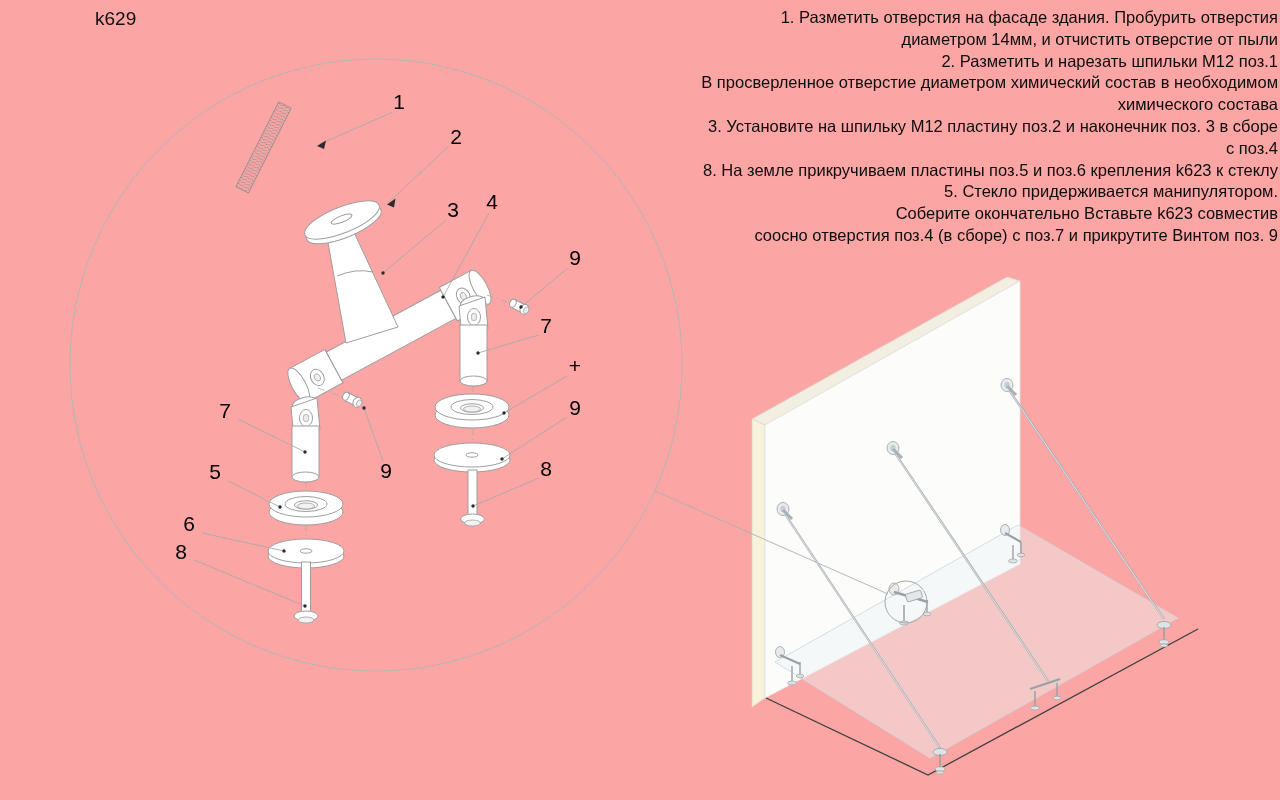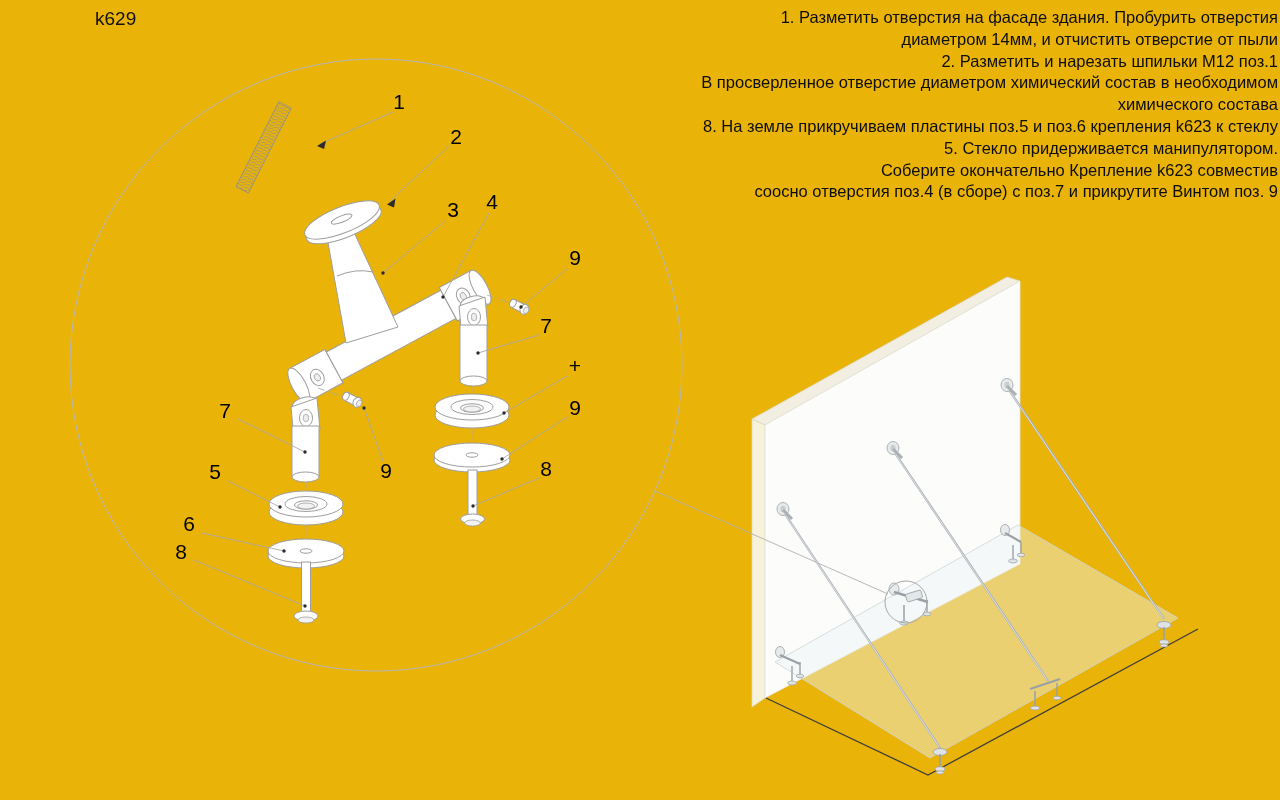--- a/index.html
+++ b/index.html
@@ -1,16 +1,16 @@
 <!DOCTYPE html>
 <html><head>
 <meta charset="utf-8">
 <style>
   html,body{margin:0;padding:0;background:#ffffff;width:1280px;height:800px;overflow:hidden;}
-  .page{position:relative;width:1280px;height:800px;background:#eab308;font-family:"Liberation Sans",sans-serif;}
+  .page{position:relative;width:1280px;height:800px;background:#fca5a5;font-family:"Liberation Sans",sans-serif;}
   .doc-code{position:absolute;left:95px;top:8px;font-size:19px;color:#111;}
   .instructions{position:absolute;left:678px;top:7px;width:600px;font-size:16.5px;line-height:21.8px;color:#0d0d0d;white-space:nowrap;text-align:right;}
   .drawing-svg{position:absolute;left:0;top:0;}
   svg text.callout{font-family:"Liberation Sans",sans-serif;font-size:21px;fill:#000;}
   svg .ln{stroke:#9e9e9e;stroke-width:1;fill:none;}
   svg .part{stroke:#9e9e9e;stroke-width:1;fill:#ffffff;}
   svg .leader{stroke:#a9a9a9;stroke-width:0.9;fill:none;}
   svg .dashaxis{stroke:#ababab;stroke-width:0.8;fill:none;stroke-dasharray:7 3 1.5 3;}
 </style>
 </head>
@@ -19,23 +19,25 @@
 <div class="page">
 
   <div class="doc-code">k629</div>
 
   <div class="instructions">
     <div>1. Разметить отверстия на фасаде здания. Пробурить отверстия</div>
     <div>диаметром 14мм, и отчистить отверстие от пыли</div>
     <div>2. Разметить и нарезать шпильки М12 поз.1</div>
     <div>В просверленное отверстие диаметром химический состав в необходимом</div>
     <div>химического состава</div>
+    <div>3. Установите на шпильку М12 пластину поз.2 и наконечник поз. 3 в сборе</div>
+    <div>с поз.4</div>
     <div>8. На земле прикручиваем пластины поз.5 и поз.6 крепления k623 к стеклу</div>
     <div>5. Стекло придерживается манипулятором.</div>
-    <div>Соберите окончательно Крепление k623 совместив</div>
+    <div>Соберите окончательно Вставьте k623 совместив</div>
     <div>соосно отверстия поз.4 (в сборе) с поз.7 и прикрутите Винтом поз. 9</div>
   </div>
 
   <svg class="drawing-svg" width="1280" height="800" viewBox="0 0 1280 800">
 
     <defs>
       <pattern id="threadHatch" patternUnits="userSpaceOnUse" width="5" height="3.2">
         <line x1="0" y1="2.4" x2="5" y2="0.8" stroke="#8f8f8f" stroke-width="0.8"></line>
       </pattern>
     </defs>

